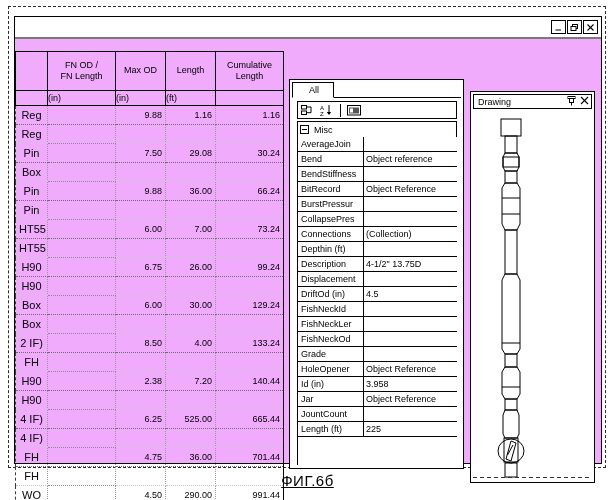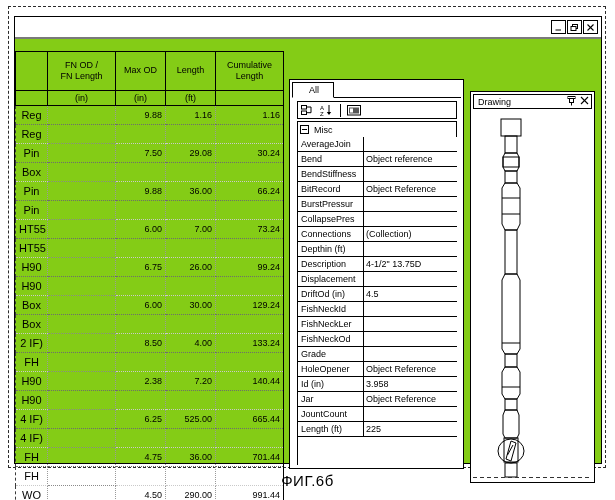--- a/index.html
+++ b/index.html
@@ -29,21 +29,21 @@
 
   
   #app-window {
     position: absolute;
     left: 14px;
     top: 16px;
     width: 588px;
     height: 448px;
     border: 1px solid #000;
     box-sizing: border-box;
-    background: #84cc16;
+    background: #f0abfc;
   }
   #title-bar {
     position: absolute;
     left: 0; top: 0;
     width: 100%;
     height: 22px;
     box-sizing: border-box;
     border-bottom: 2px solid #7a7a7a;
     background: #ffffff;
   }
@@ -112,21 +112,21 @@
   }
   table.sheet th.hd-corner {
     border: 1px solid #000;
     border-right: 1px solid #000;
     border-bottom: none;
   }
   table.sheet th.unit {
     border: 1px solid #000;
     height: 14px;
     font-weight: normal;
-    text-align: center;
+    text-align: left;
     vertical-align: middle;
     padding: 0;
     font-size: 9px;
   }
   table.sheet td {
     height: 18px;
     padding: 0 3px;
     vertical-align: middle;
     border-left: 1px dotted #9a9a9a;
     border-right: 1px dotted #9a9a9a;
@@ -299,20 +299,21 @@
   
   #caption {
     position: absolute;
     left: 0;
     top: 472px;
     width: 615px;
     text-align: center;
     font-size: 15px;
     font-family: "Liberation Sans", sans-serif;
     letter-spacing: 0.5px;
+    text-decoration: underline;
   }
 </style>
 </head>
 <body>
 
 <div id="page-frame"></div>
 
 <div id="app-window">
 
   <div id="title-bar">

